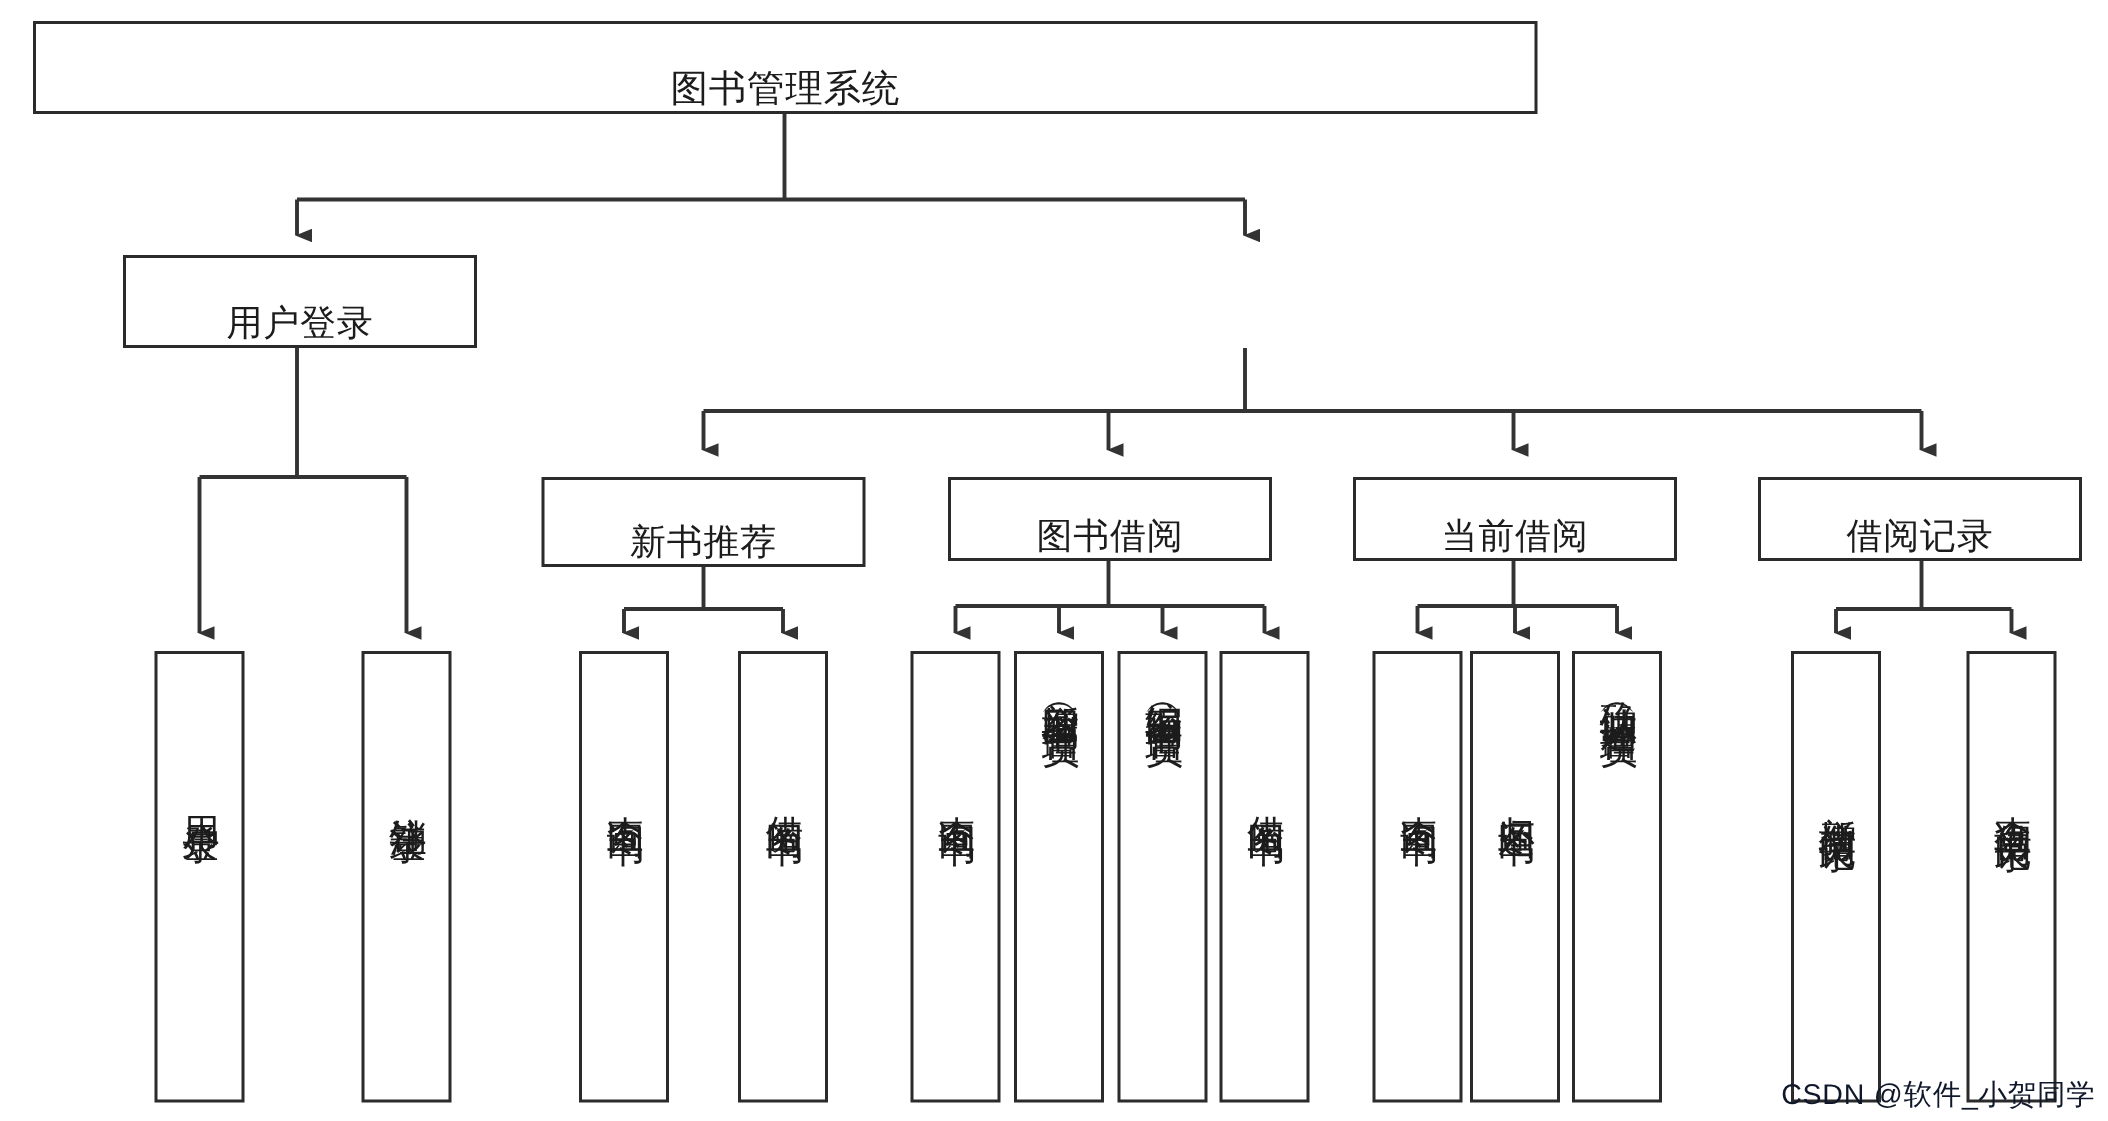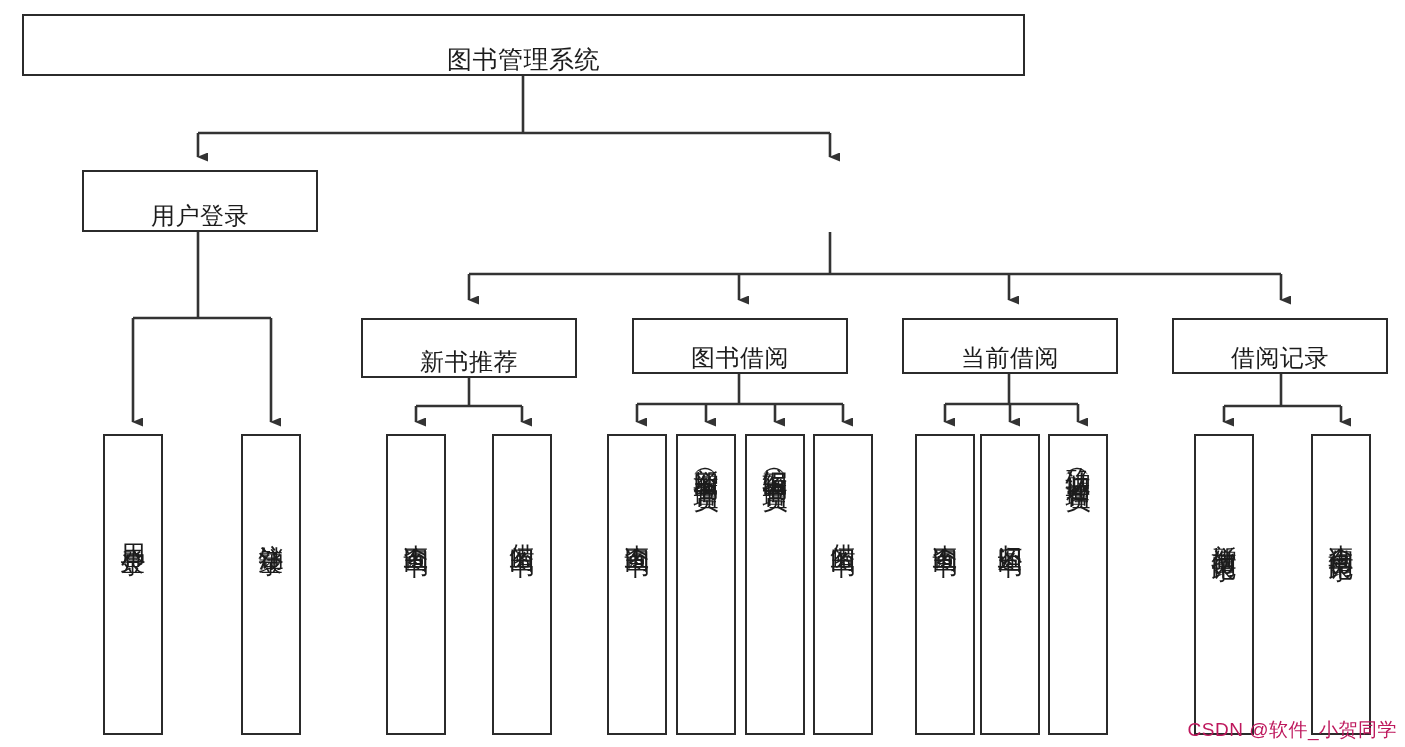--- a/index.html
+++ b/index.html
@@ -67,21 +67,21 @@
   .leaf-pad-mid {
     padding-top: 88px;
   }
   .leaf-pad-top {
     padding-top: 12px;
   }
   .watermark {
     position: absolute;
     right: 8px;
     bottom: 4px;
-    color: #be185d;
+    color: #0f172a;
     font-size: 19px;
     letter-spacing: 0.5px;
     white-space: nowrap;
     user-select: none;
   }
 </style>
 </head>
 <body>
 
 <div id="diagram-root">

